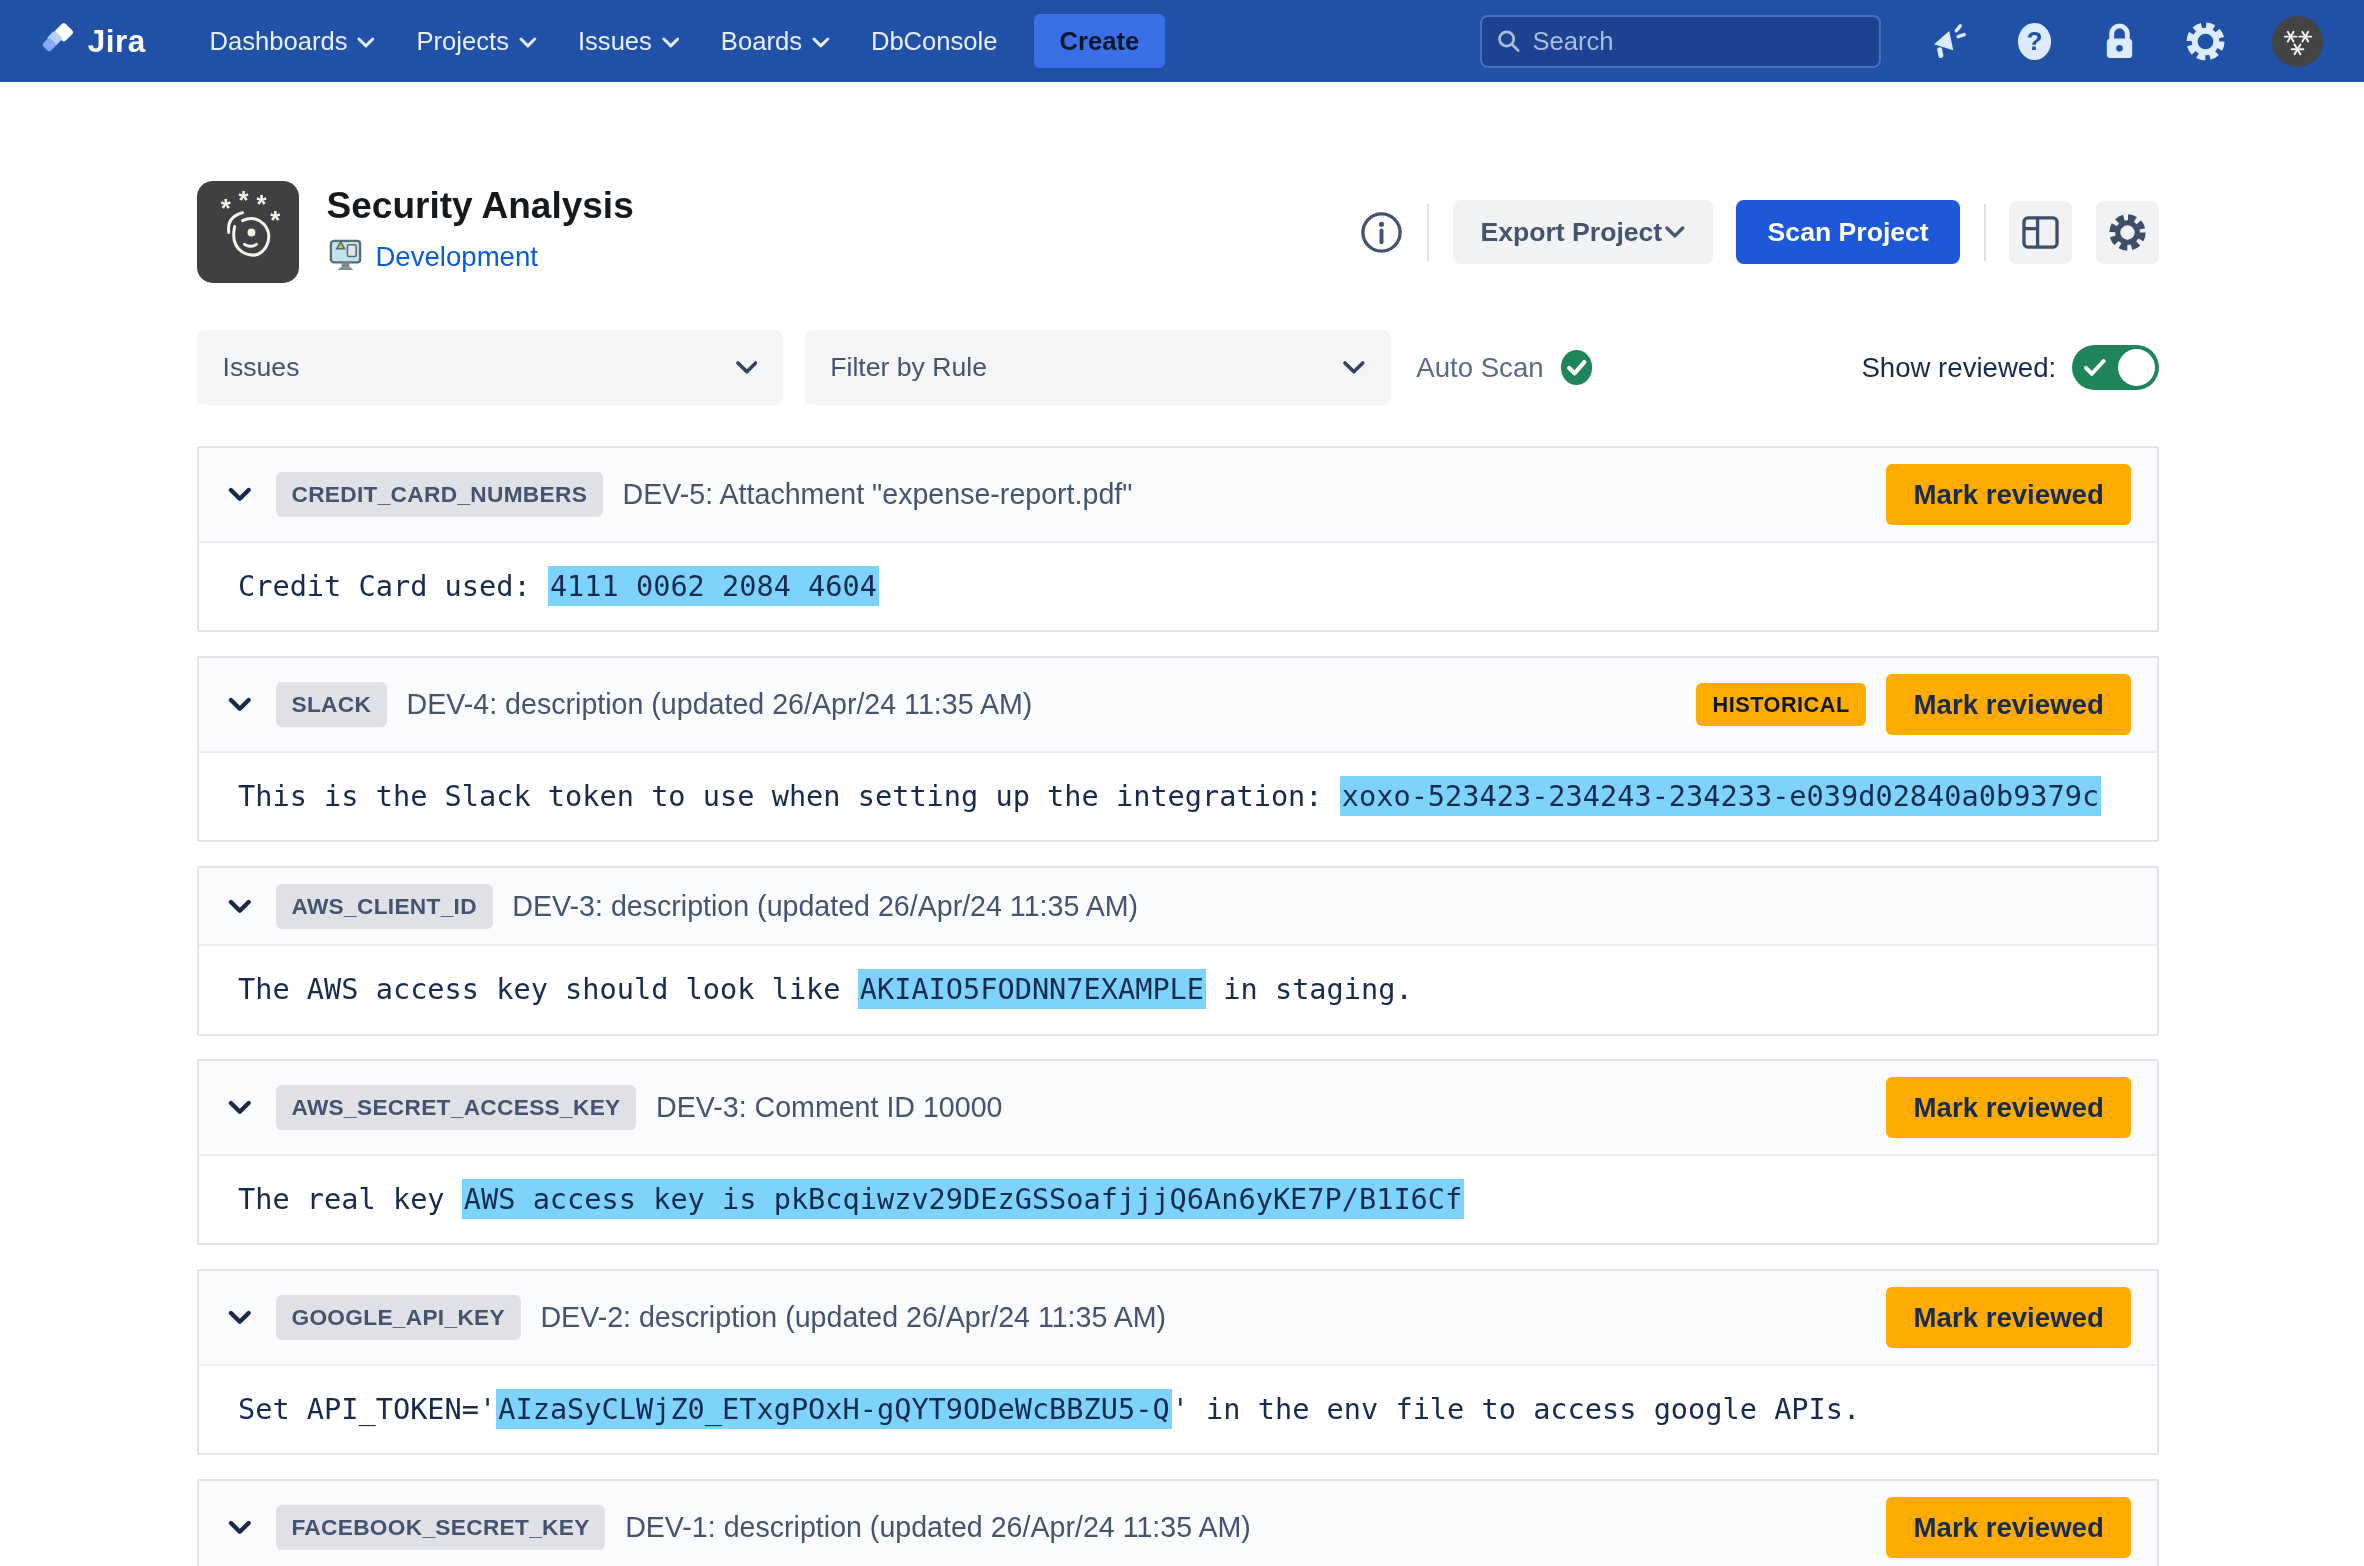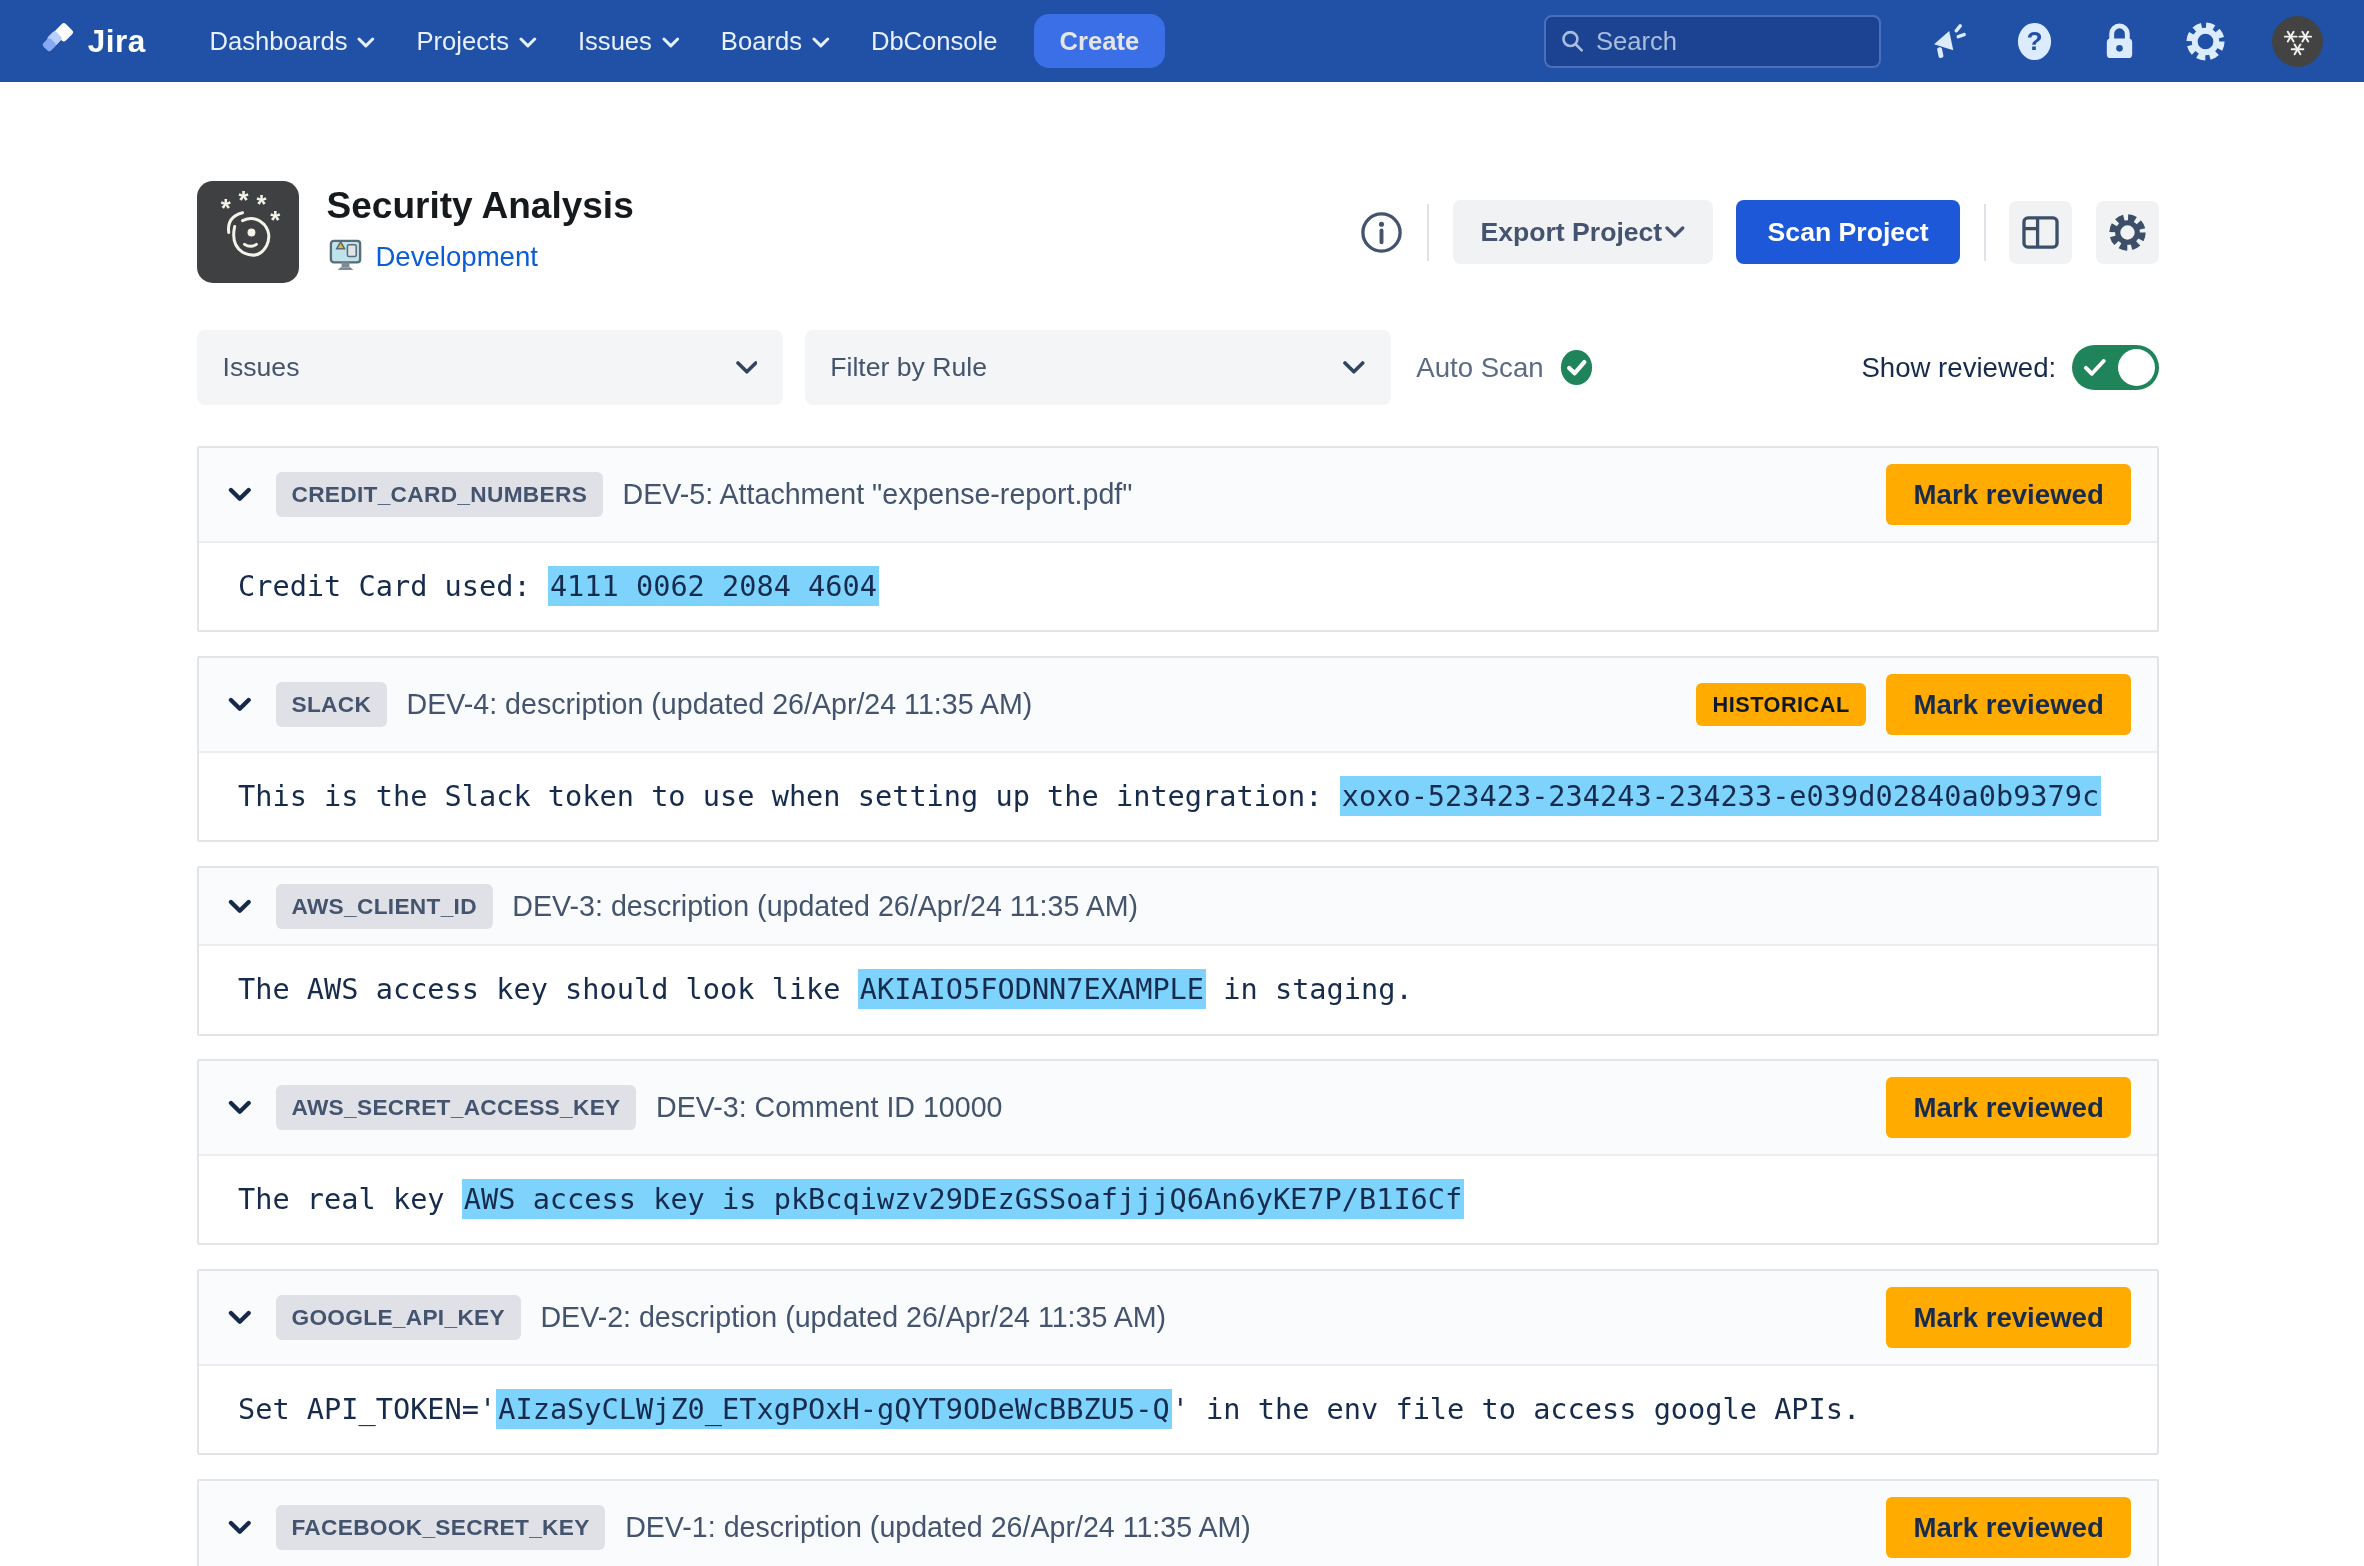--- a/index.html
+++ b/index.html
@@ -7,23 +7,23 @@
               font-family:"Liberation Sans", sans-serif; }
 
   
   .nav { height:82px; background:#2151a6; display:flex; align-items:center; padding:0 41px; }
   .logo { display:flex; align-items:center; gap:11.8px; margin-right:43px; cursor:pointer; }
   .logo-text { color:#fff; font-size:31.5px; font-weight:700; letter-spacing:0.5px; }
   .nav-menu { display:flex; align-items:center; }
   .nav-item { display:flex; align-items:center; gap:9.9px; color:#e8efff; font-size:25.6px;
               padding:0 20.7px; height:60px; cursor:pointer; }
   .nav-item svg { margin-top:3px; }
-  .create-btn { background:#3b6fe7; color:#e5e5e5; font-size:25.6px; font-weight:700;
-                padding:12.8px 25.6px; border-radius:15px; border:none; margin-left:15.8px; cursor:pointer; }
-  .search { margin-left:auto; width:337px; height:53px; background:#1b4391;
+  .create-btn { background:#3b6fe7; color:#0f172a; font-size:25.6px; font-weight:700;
+                padding:12.8px 25.6px; border-radius:6px; border:none; margin-left:15.8px; cursor:pointer; }
+  .search { margin-left:auto; width:401px; height:53px; background:#1b4391;
             border:2px solid #4a6fbd; border-radius:7.9px; display:flex; align-items:center;
             padding:0 13.8px; gap:11.8px; }
   .search input { background:transparent; border:none; outline:none; width:100%;
                   color:#dbe6fa; font-size:25.6px; font-family:"Liberation Sans",sans-serif; }
   .search input::placeholder { color:#a9bede; }
   .nav-icons { display:flex; align-items:center; gap:45px; margin-left:47px; }
   .nav-icon { cursor:pointer; display:flex; }
   .nav-avatar { width:51px; height:51px; border-radius:50%; background:#434343;
                 display:flex; align-items:center; justify-content:center; cursor:pointer; }
 

